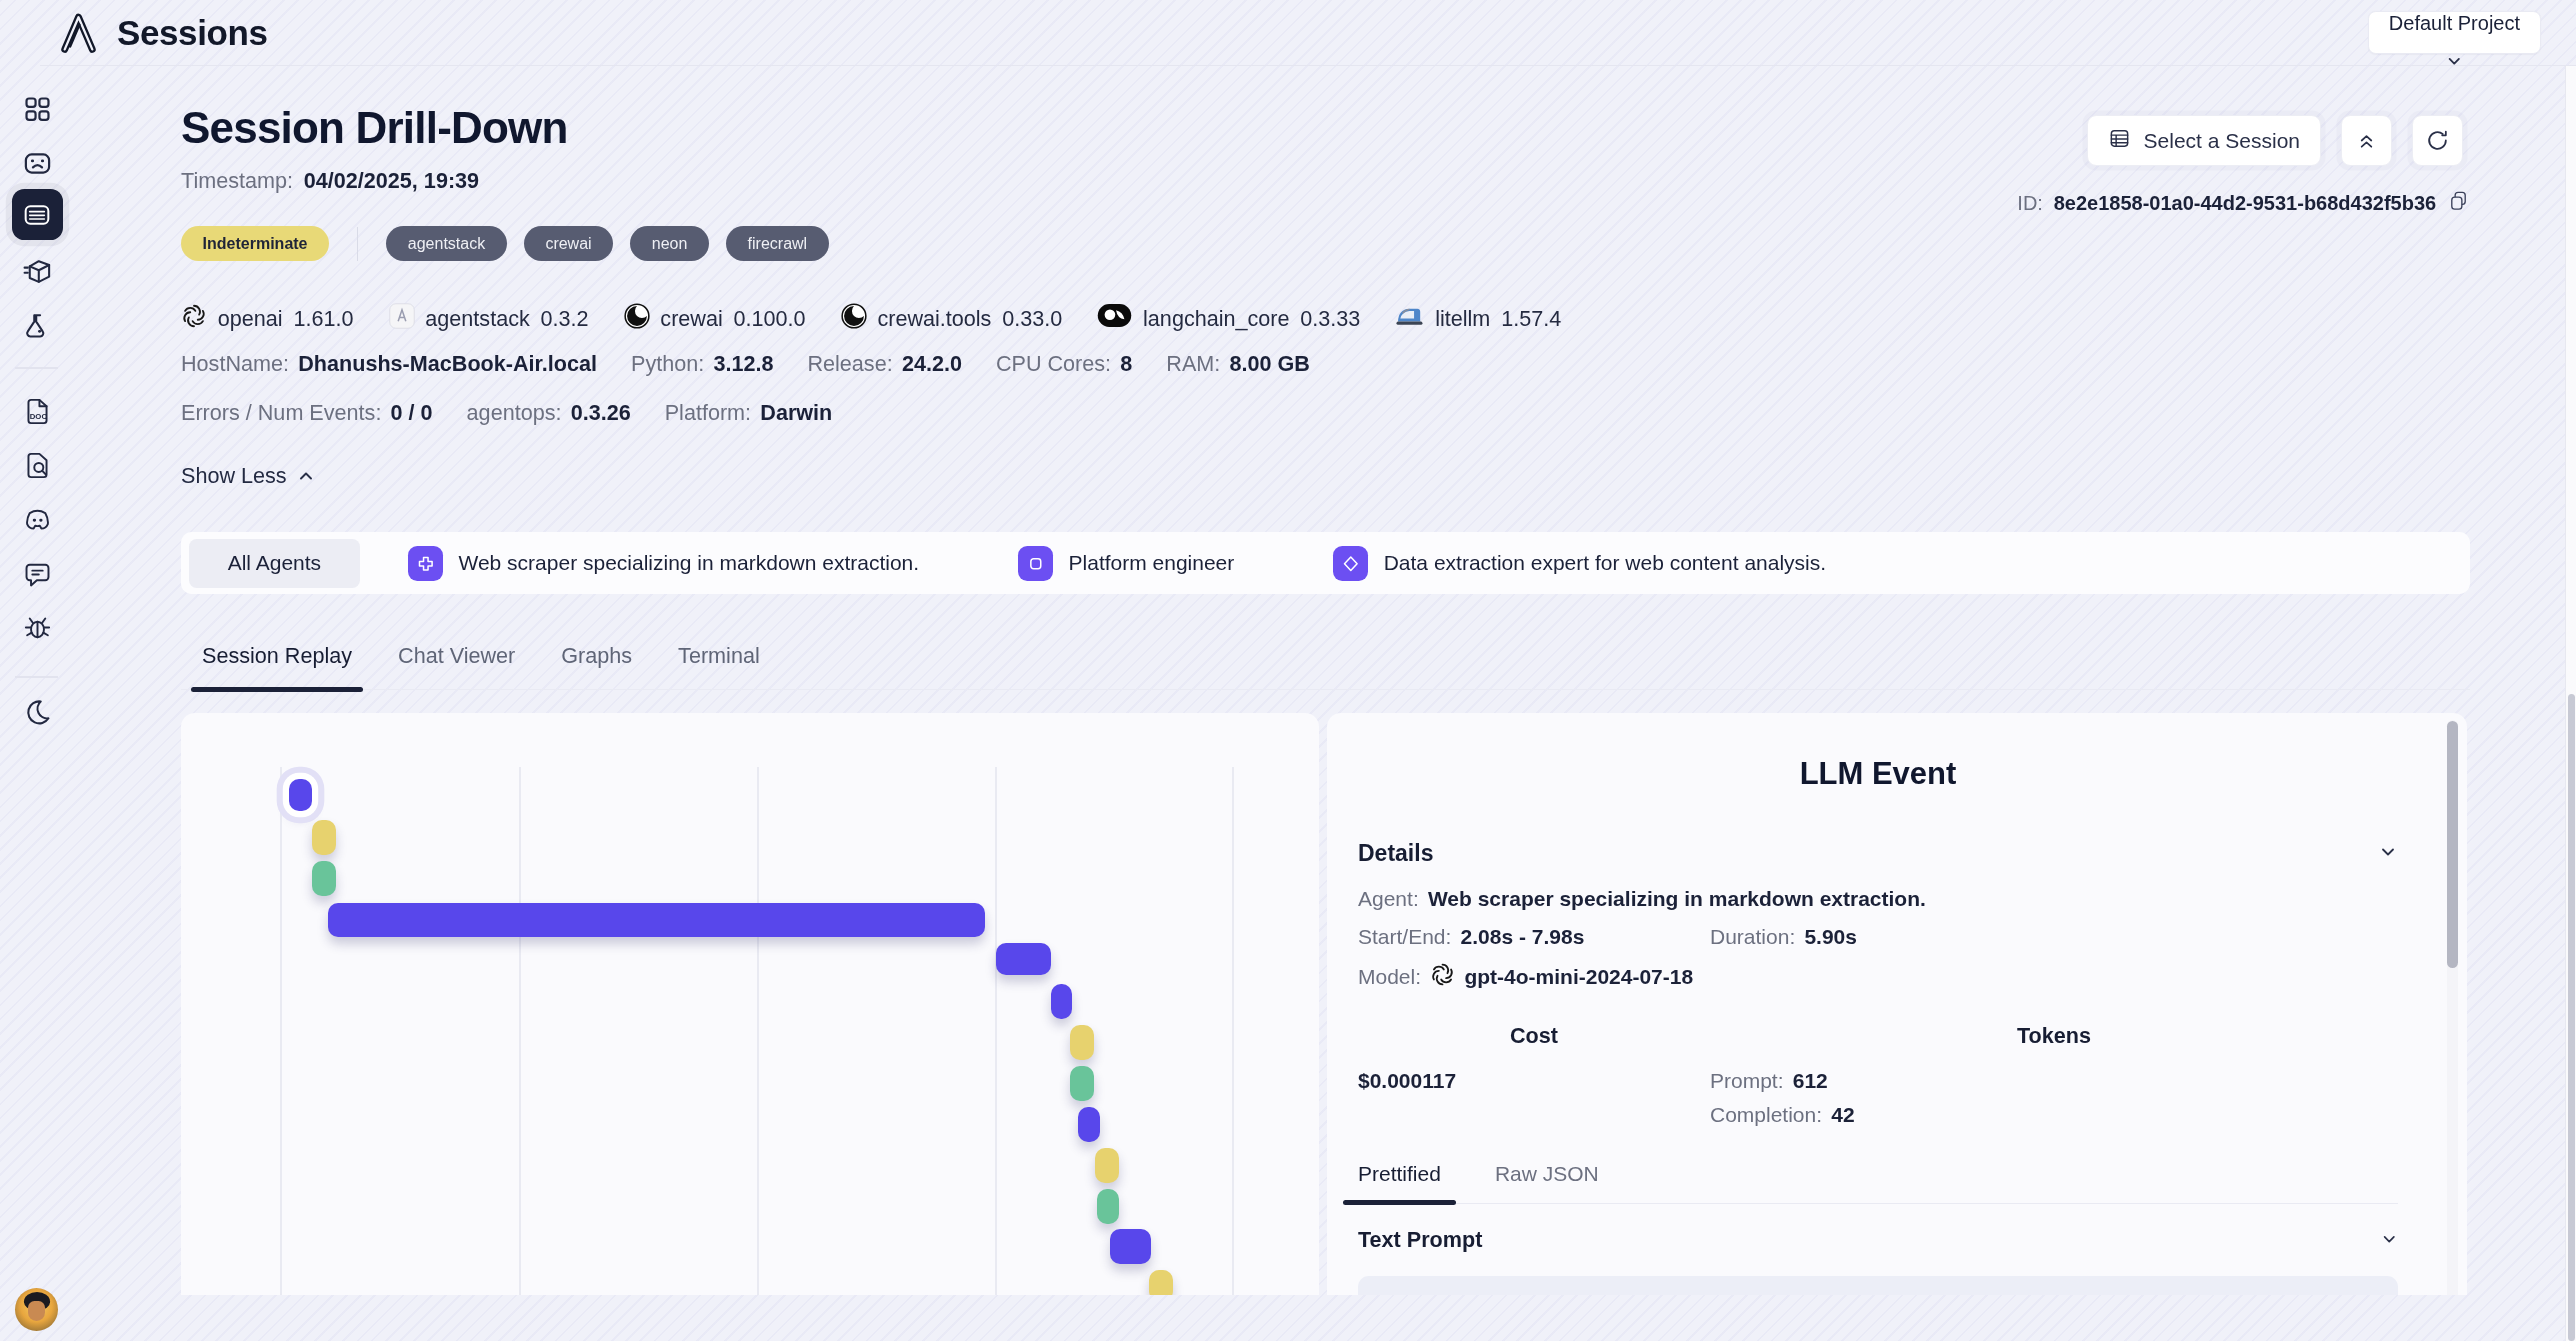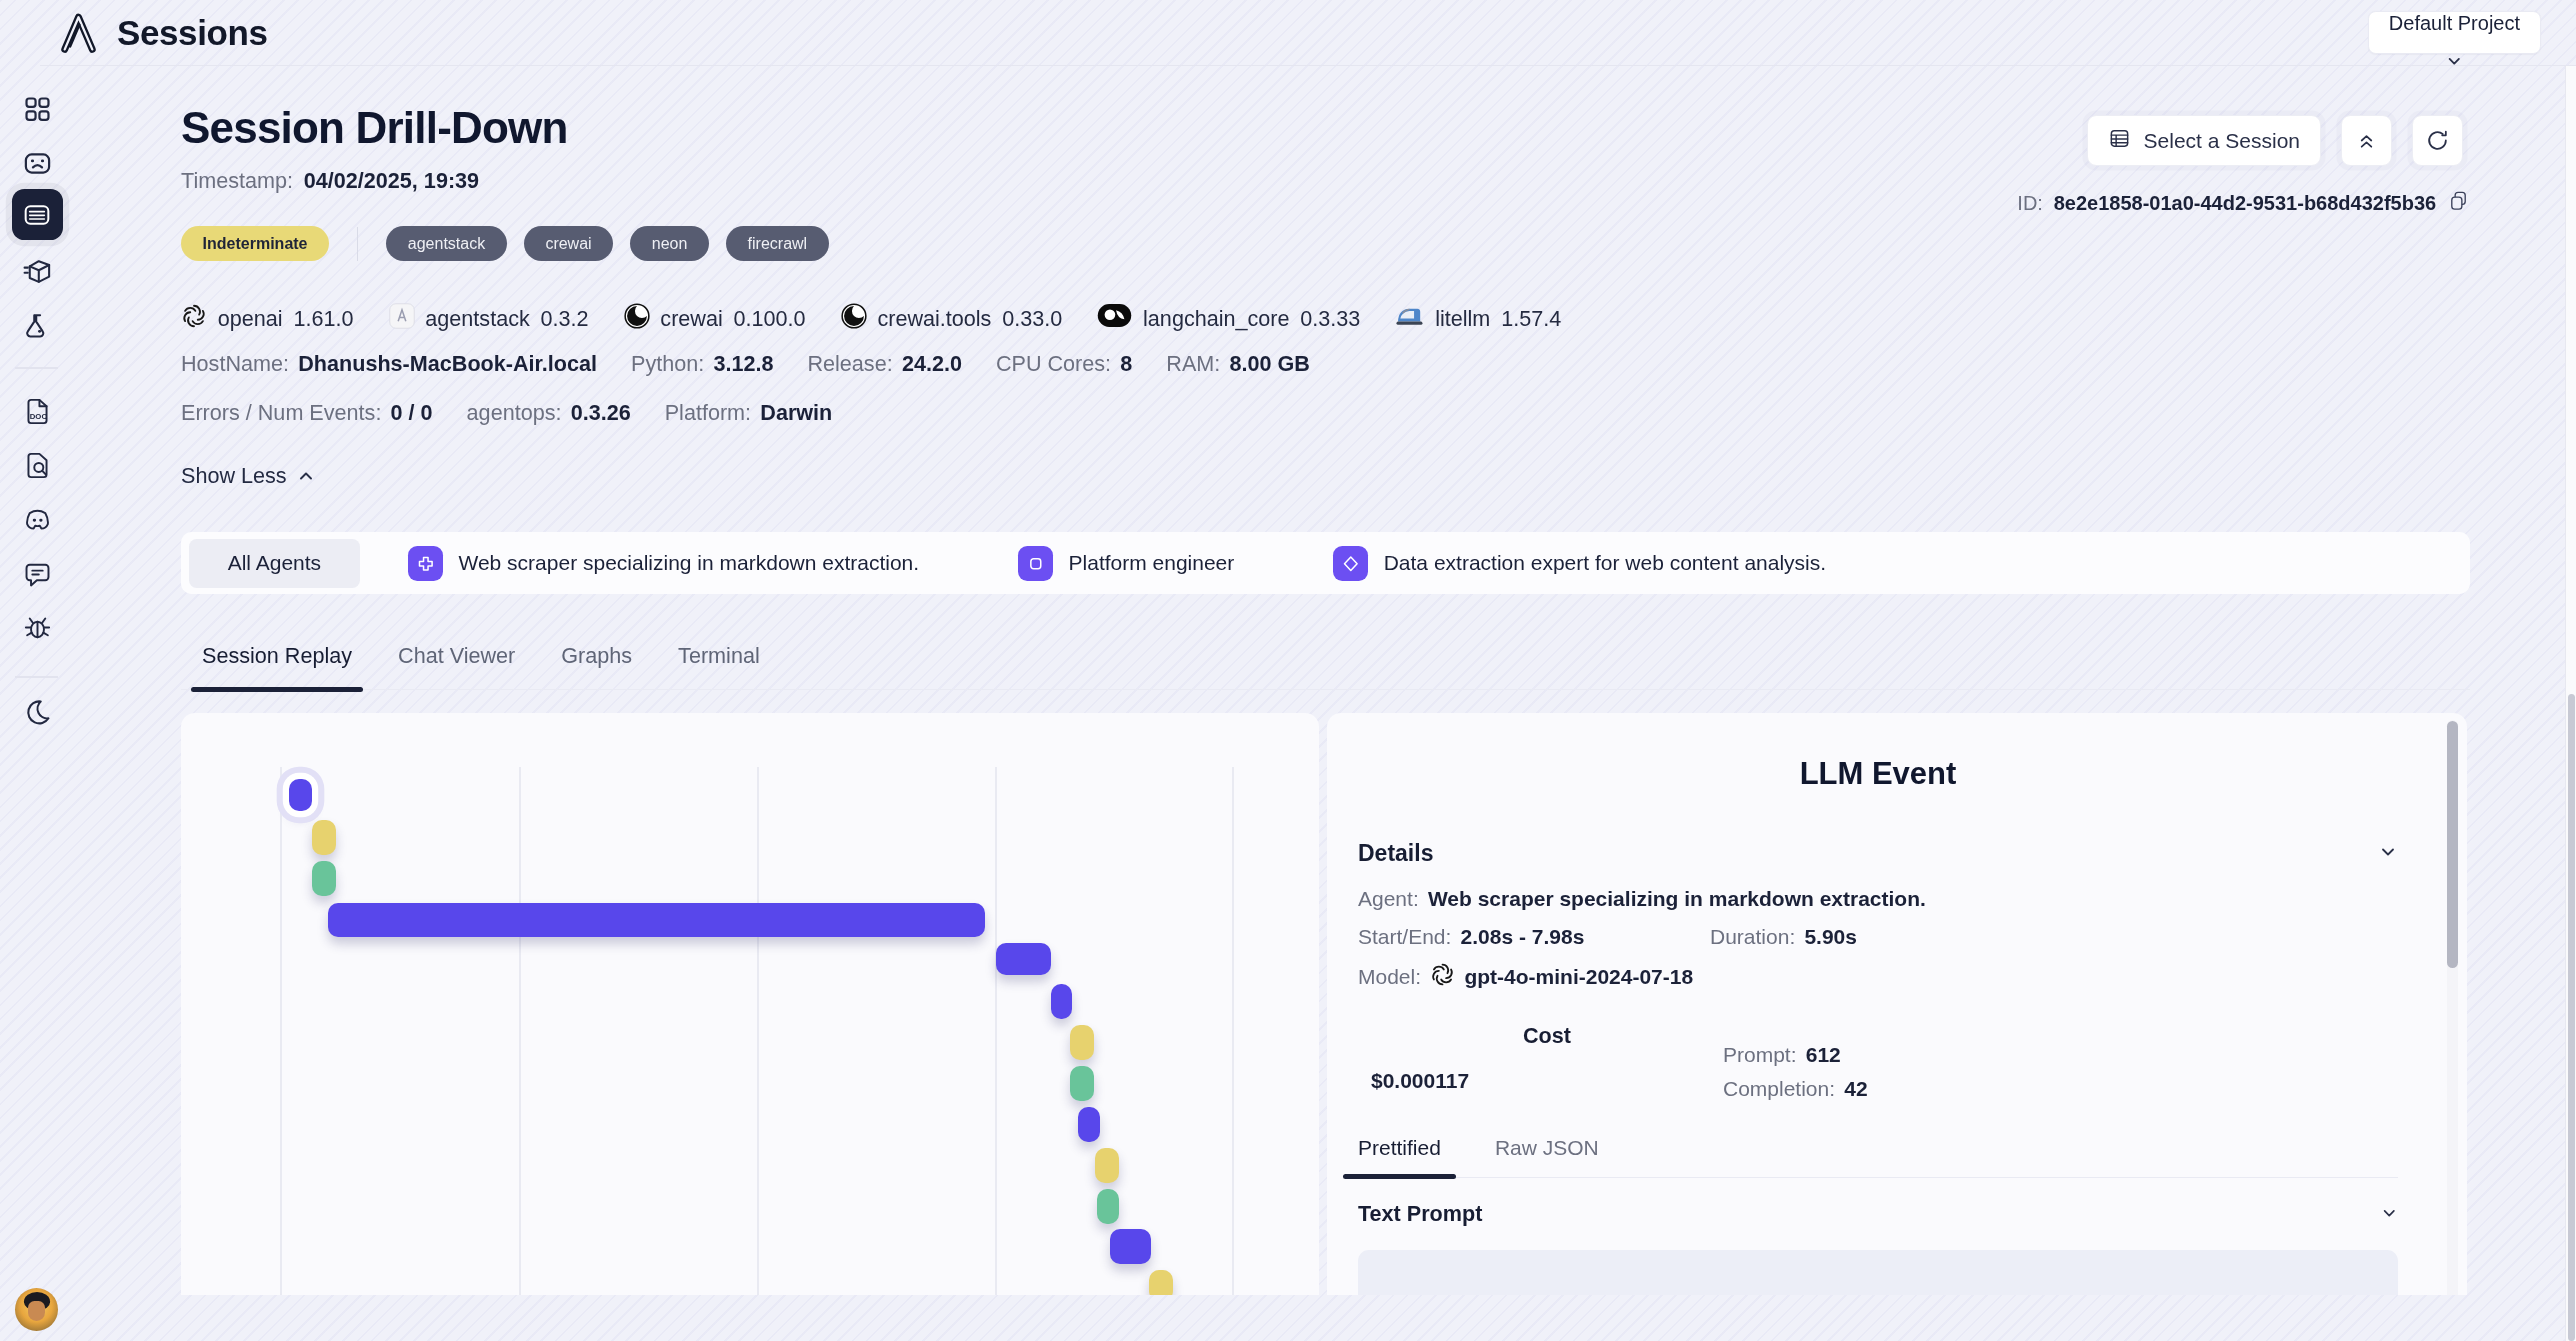--- a/index.html
+++ b/index.html
@@ -98,21 +98,21 @@
   .gbar.selected { box-shadow:0 0 0 6.2px #FFFFFF, 0 0 0 12.3px #E2E0F6, 0 7.7px 12.3px rgba(40,40,100,0.18); }
 
   .event-panel { width:1140px; height:694px; position:relative; padding:43px 69px 0 31px; }
   .event-title { font-size:31px; font-weight:600; color:#10172E; }
   .details-head { margin-top:48px; display:flex; align-items:center; justify-content:space-between; }
   .details-head .lbl { font-size:23px; font-weight:600; color:#171D33; }
   .chev { color:#2A3048; cursor:pointer; }
   .detail-row { margin-top:20px; font-size:21px; display:flex; gap:9.2px; align-items:center; }
   .detail-grid { display:grid; grid-template-columns:352px auto; }
   .detail-grid .cell { margin-top:14px; font-size:21px; display:flex; gap:9.2px; align-items:center; }
-  .cost-tokens { display:grid; grid-template-columns:352px auto; margin-top:31px;margin-left:13px; }
+  .cost-tokens { display:grid; grid-template-columns:352px auto; margin-top:31px; }
   .ct-label { font-size:21.6px; font-weight:600; color:#171D33; }
   .ct-val { margin-top:20px; font-size:21px; display:flex; gap:9.2px; }
   .view-tabs { margin-top:35px; display:flex; gap:54px; border-bottom:1.5px solid #E9EAF3; }
   .vtab { font-size:21px; color:#6C7080; padding-bottom:17px; position:relative; cursor:pointer; }
   .vtab.active { color:#171D33; font-weight:500; }
   .vtab.active::after { content:""; position:absolute; left:-15.4px; right:-15.4px; bottom:-1.5px;
                         height:5.4px; border-radius:3.1px; background:#1B2138; }
   .textprompt-head { margin-top:23px; display:flex; align-items:center; justify-content:space-between; }
   .textprompt-head .lbl { font-size:21.6px; font-weight:700; color:#171D33; }
   .system-box { margin-top:23px; background:#ECEEF7; border-radius:10.8px; padding:29px 31px; height:262px; }
@@ -509,20 +509,21 @@
       </div>
 
       <div class="cost-tokens">
         <div>
           <div class="ct-label">Cost</div>
           <div class="ct-val">
               <span class="val">$0.000117</span>
             </div>
         </div>
         <div>
+          <div class="ct-label">Tokens</div>
           <div class="ct-val">
             <span class="muted">Prompt:</span>
             <span class="val">612</span>
           </div>
           <div class="ct-val" style="margin-top:10.8px">
             <span class="muted">Completion:</span>
             <span class="val">42</span>
           </div>
         </div>
       </div>

